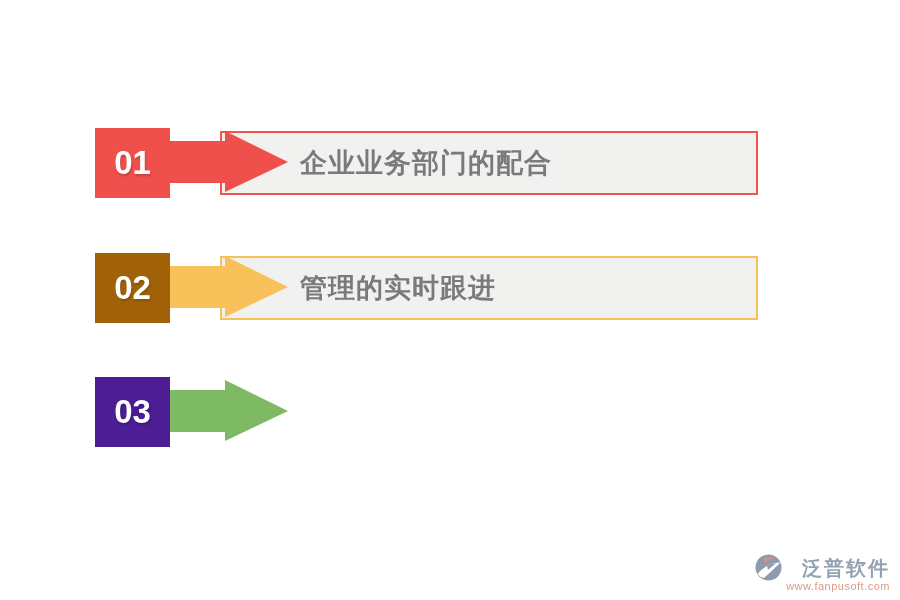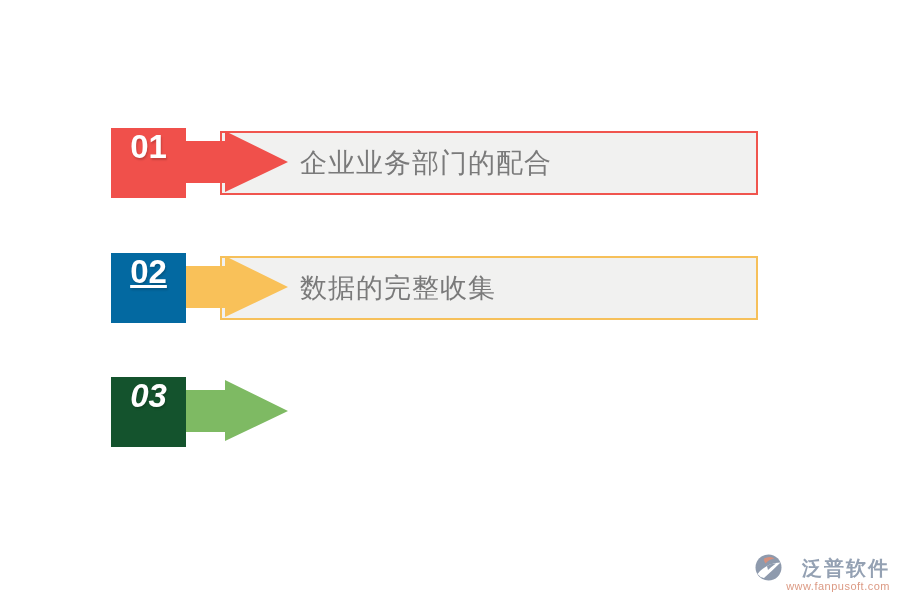--- a/index.html
+++ b/index.html
@@ -10,40 +10,40 @@
   }
   .slide{position:relative;width:900px;height:600px;overflow:hidden;background:#ffffff;}
 
   
   .step-row{position:absolute;left:95px;width:663px;height:70px;}
   .row-1{top:128px;}
   .row-2{top:253px;}
   .row-3{top:377px;}
 
   .num-badge{
-    position:absolute;left:16px;top:0;width:75px;height:70px;
-    display:flex;justify-content:center;
+    position:absolute;left:0;top:0;width:75px;height:70px;
+    display:flex;align-items:center;justify-content:center;
     color:#ffffff;font-size:33px;font-weight:bold;z-index:3;
     text-shadow:1px 2px 2px rgba(0,0,0,0.18);
   }
   .row-1 .num-badge{background:#f0504b;}
-  .row-2 .num-badge{background:#0369a1;text-decoration:underline;}
-  .row-3 .num-badge{background:#14532d;font-style:italic;}
+  .row-2 .num-badge{background:#a16207;}
+  .row-3 .num-badge{background:#4c1d95;}
 
   .label-box{
     position:absolute;left:125px;top:3px;width:534px;height:60px;
     background:#f1f1f0;border:2px solid #ccc;z-index:1;
     display:flex;align-items:center;
   }
   .row-1 .label-box{border-color:#f0554e;}
   .row-2 .label-box{border-color:#f6c05a;}
   .row-3 .label-box{border-color:#7fbb64;}
 
   .label-text{
-    padding-left:78px;font-size:27px;font-weight:normal;color:#7a7a7a;
+    padding-left:78px;font-size:27px;font-weight:bold;color:#7a7a7a;
     letter-spacing:1px;white-space:nowrap;
   }
 
   .arrow-svg{position:absolute;left:0;top:0;z-index:2;display:block;}
   .row-1 .arrow-svg{color:#f0504b;}
   .row-2 .arrow-svg{color:#f9c159;}
   .row-3 .arrow-svg{color:#7eba63;}
 
   
   .watermark{
@@ -79,21 +79,21 @@
   </div>
 
   <div class="step-row row-2">
     <div class="num-badge">
       <span>02</span>
     </div>
     <svg class="arrow-svg" width="200" height="70" viewBox="0 0 200 70">
       <polygon points="68,13 130,13 130,3 193,34 130,64 130,55 68,55" fill="currentColor"></polygon>
     </svg>
     <div class="label-box">
-      <span class="label-text">数据的完整收集</span>
+      <span class="label-text">管理的实时跟进</span>
     </div>
   </div>
 
   <div class="step-row row-3">
     <div class="num-badge">
       <span>03</span>
     </div>
     <svg class="arrow-svg" width="200" height="70" viewBox="0 0 200 70">
       <polygon points="68,13 130,13 130,3 193,34 130,64 130,55 68,55" fill="currentColor"></polygon>
     </svg>

